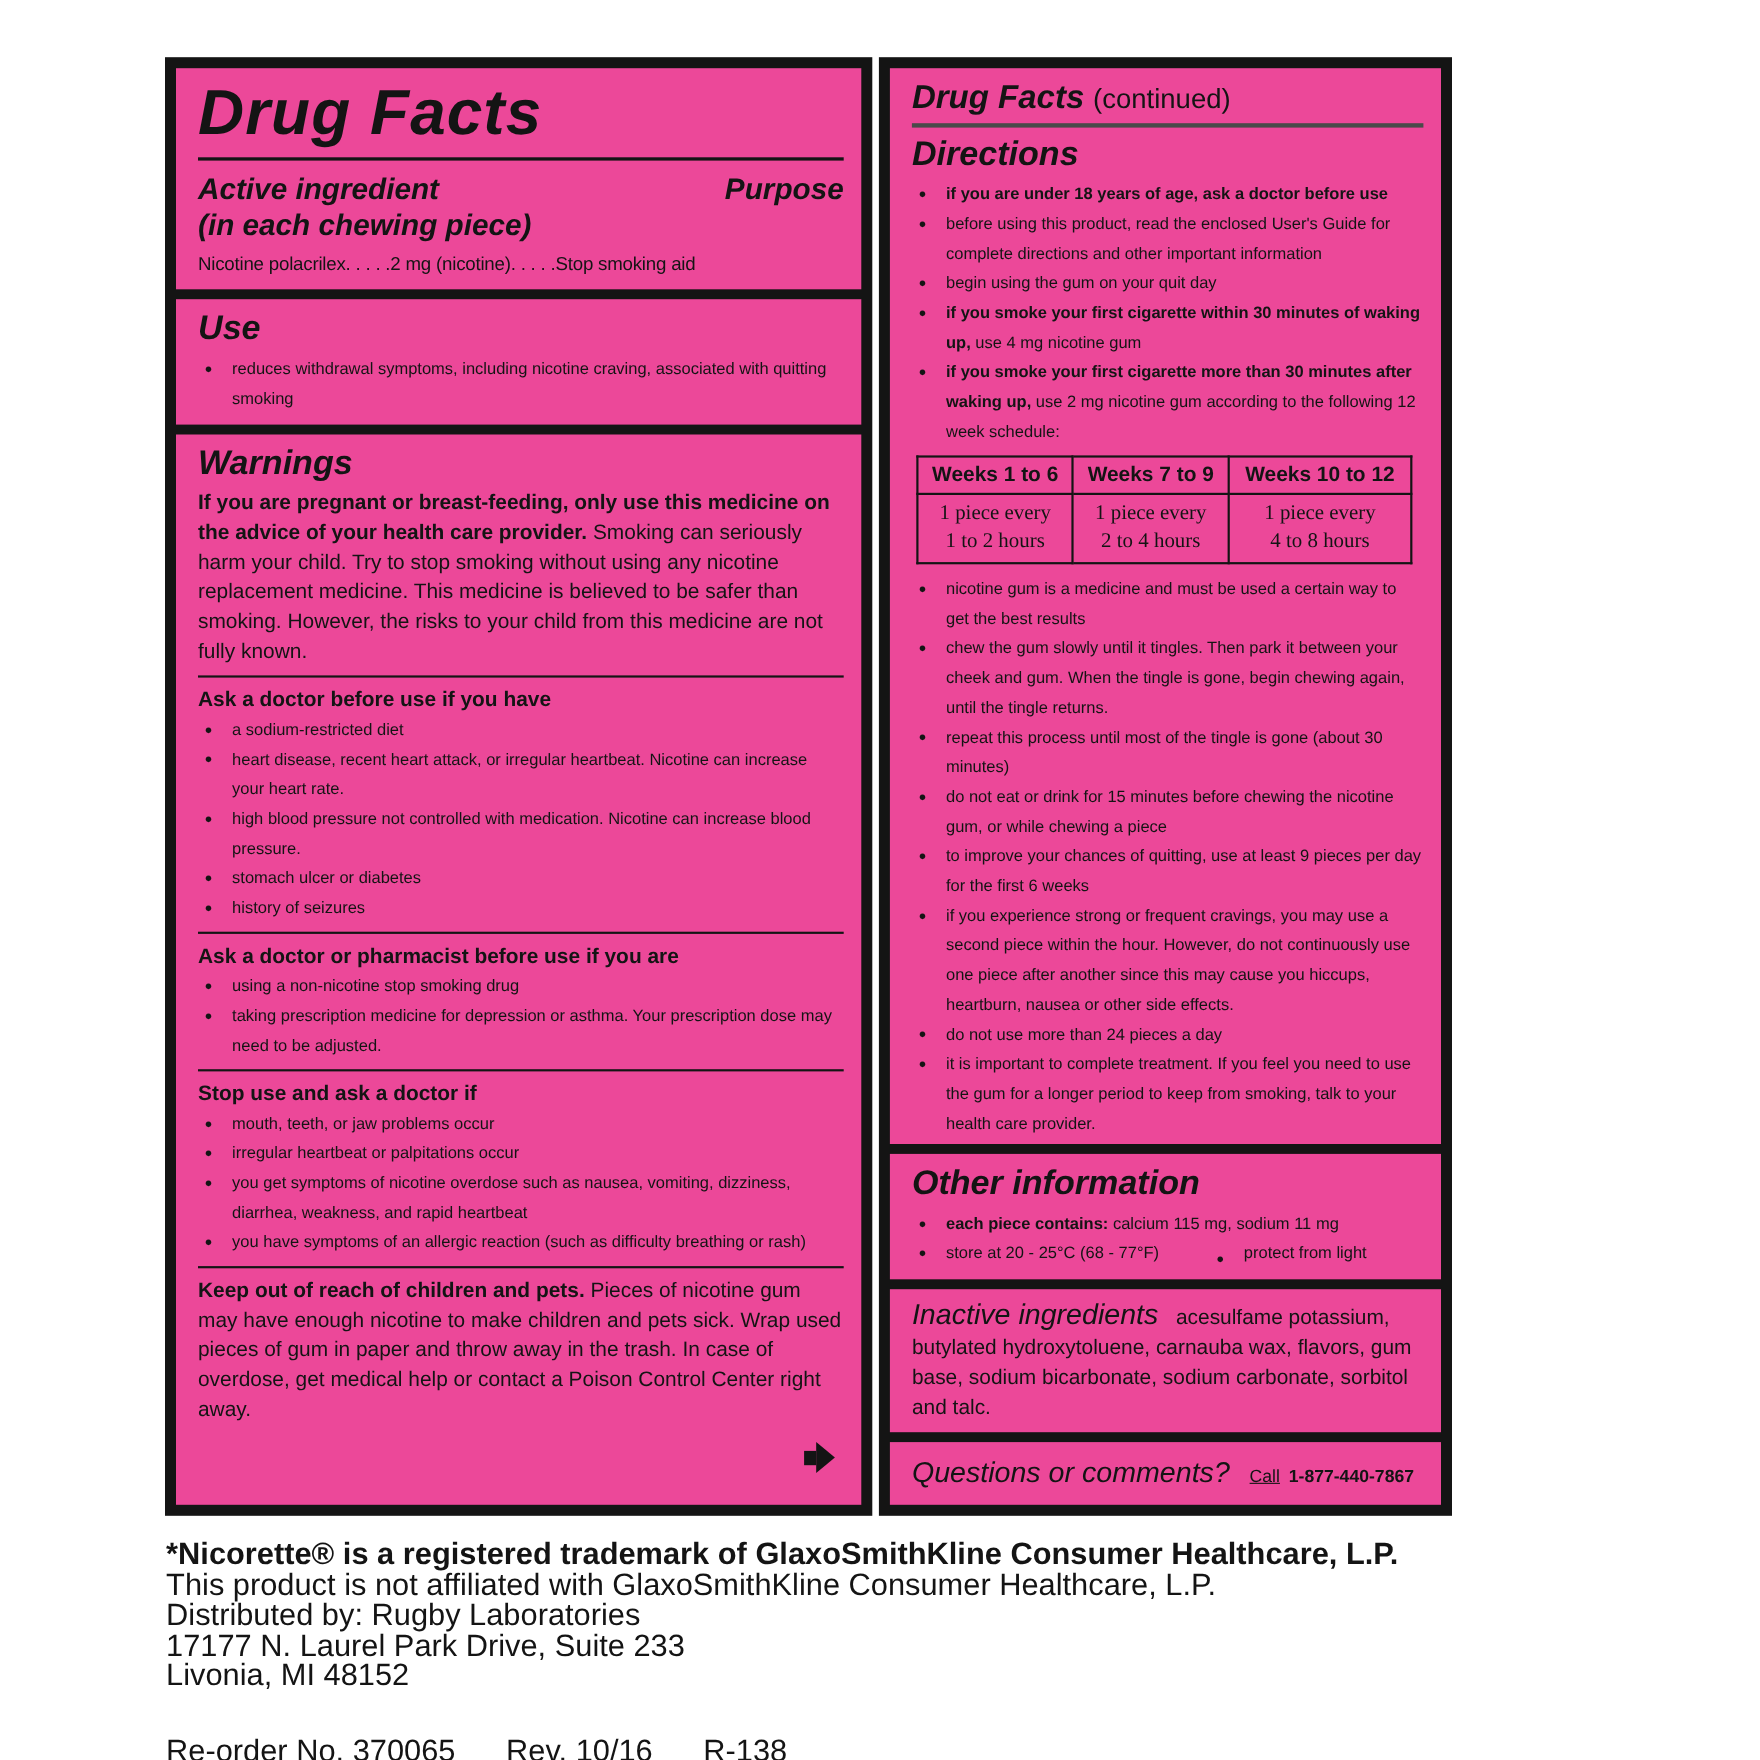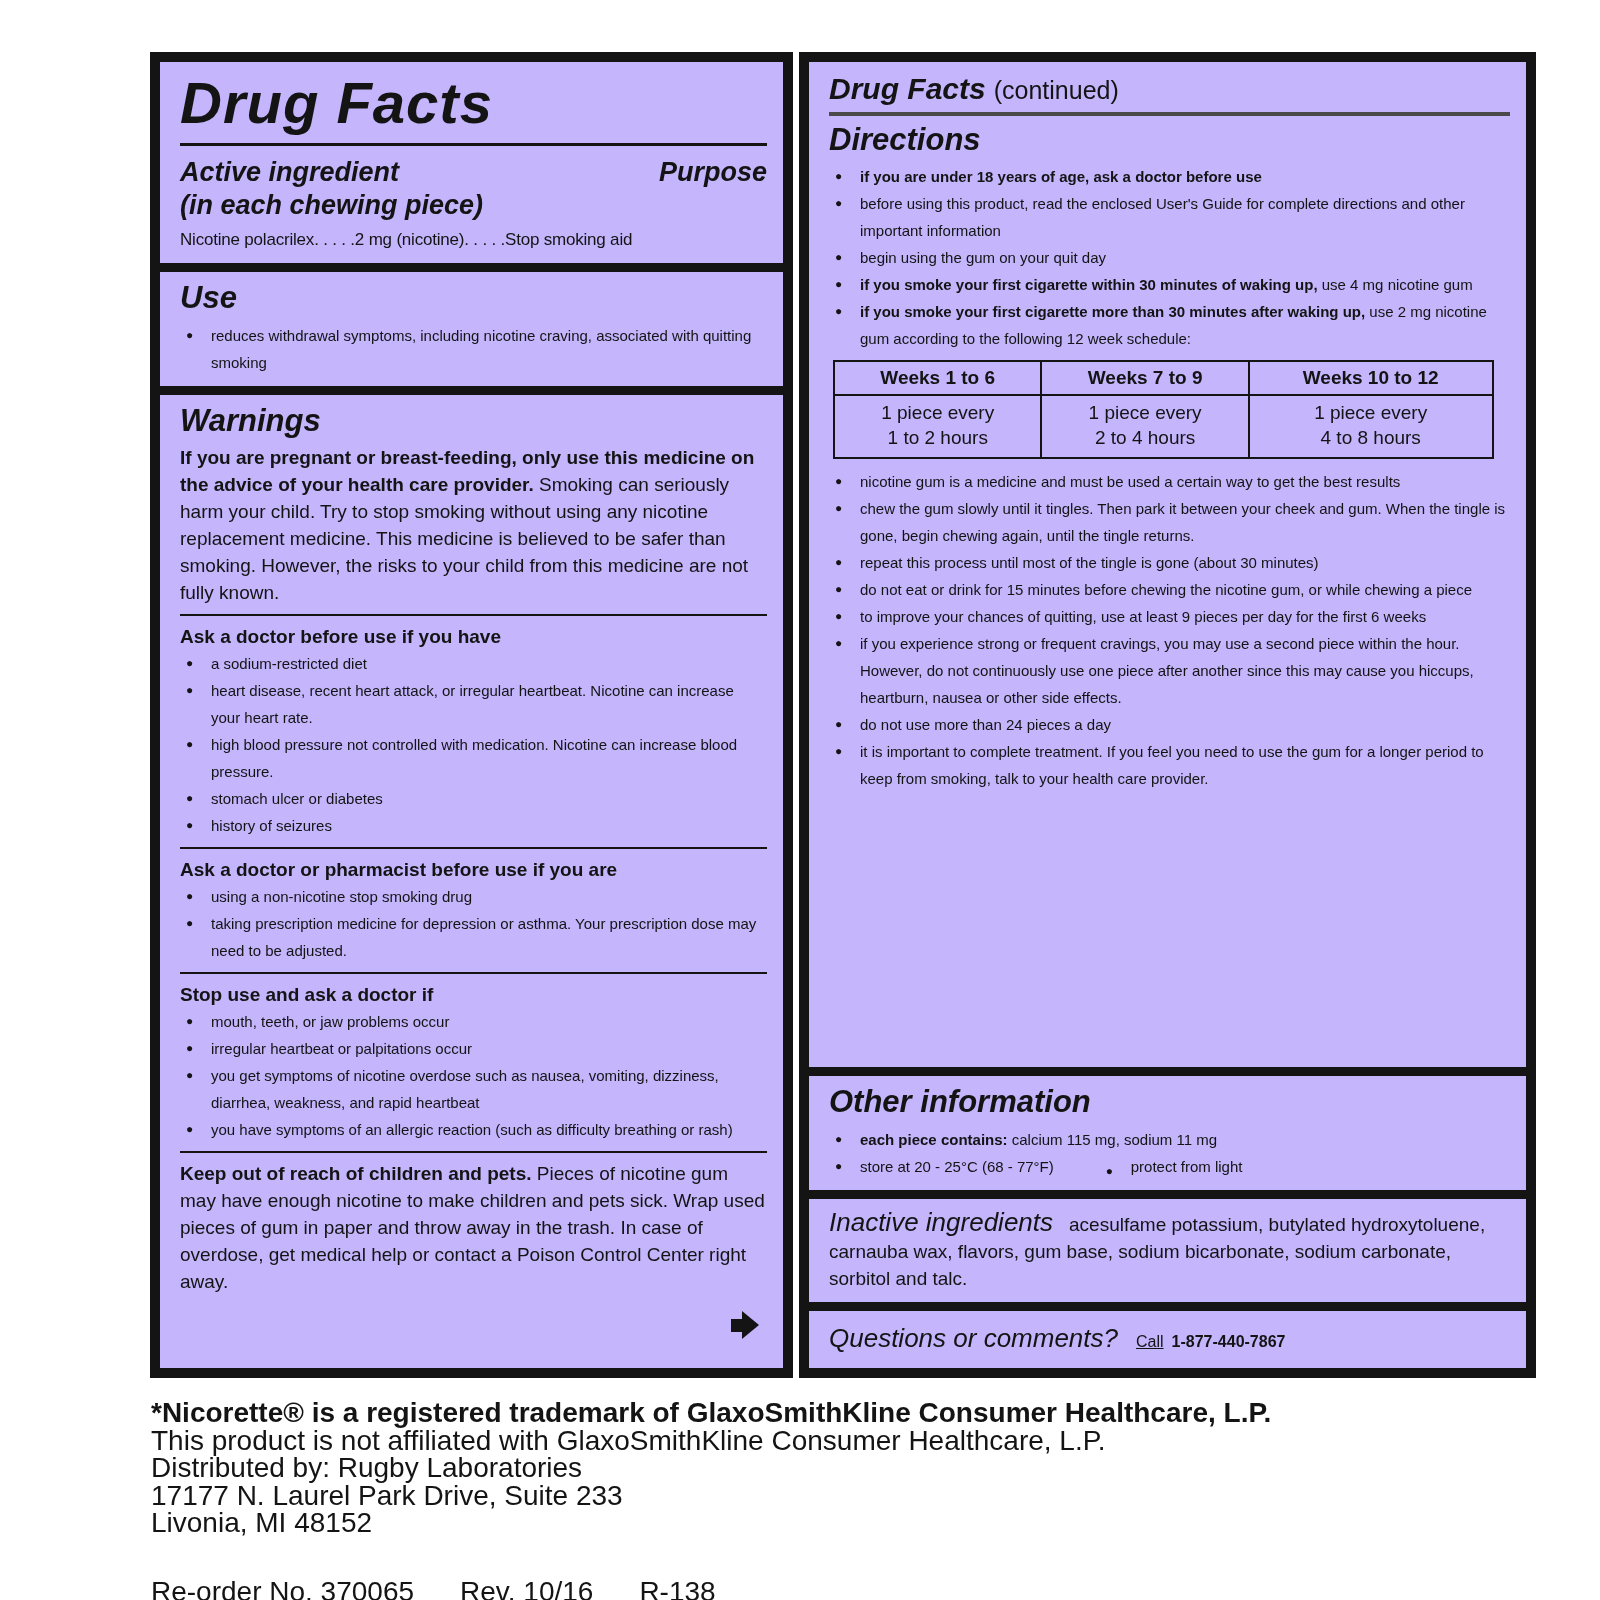--- a/index.html
+++ b/index.html
@@ -10,22 +10,22 @@
   }
   .page { position:relative; width:1600px; height:1600px; }
 
   
   .panel {
     position:absolute; top:52px; height:1326px;
     background:#141414; padding:10px; box-sizing:border-box;
     display:flex; flex-direction:column; gap:9px;
   }
   .panel-left  { left:150px; width:643px; }
-  .panel-right { left:799px; width:737px; }
-  .box { background:#c4b5fd; padding:8px 16px 10px 20px; overflow:hidden; }
+  .panel-right { left:799px; width:521px; }
+  .box { background:#ec4899; padding:8px 16px 10px 20px; overflow:hidden; }
   .grow { flex:1 1 auto; }
 
   
   .t-main {
     font-style:italic; font-weight:700; font-size:58px; line-height:1.08;
     letter-spacing:1px; margin:2px 0 8px 0;
   }
   .rule-heavy { border-top:3px solid #141414; margin:0 0 10px 0; }
   .rule-cont  { border-top:4px solid #4a4a4a; margin:4px 0 6px 0; }
   .h-sec {
@@ -52,21 +52,21 @@
     content:"●"; position:absolute; left:0; top:0; font-size:12px; line-height:27px;
   }
 
   
   .sub { border-top:2px solid #141414; margin-top:8px; padding-top:7px; }
 
   
   table.schedule { border-collapse:collapse; width:97%; margin:8px 0 9px 4px; }
   table.schedule th, table.schedule td { border:2px solid #141414; }
   table.schedule th { font-size:19px; font-weight:700; padding:5px 2px; text-align:center; }
-  table.schedule td { font-size:19px; line-height:25px; padding:4px 2px 7px 2px; text-align:center; }
+  table.schedule td { font-size:19px; line-height:25px; padding:4px 2px 7px 2px; text-align:center;font-family:Liberation Serif, serif; }
   .cl { display:block; }
 
   
   .arrow-row { display:flex; justify-content:flex-end; margin-top:16px; padding-right:8px; }
   .arrow { display:inline-flex; align-items:center; }
   .arrow .tail { width:11px; height:13px; background:#141414; }
   .arrow .head {
     width:0; height:0;
     border-left:17px solid #141414;
     border-top:14px solid transparent;

